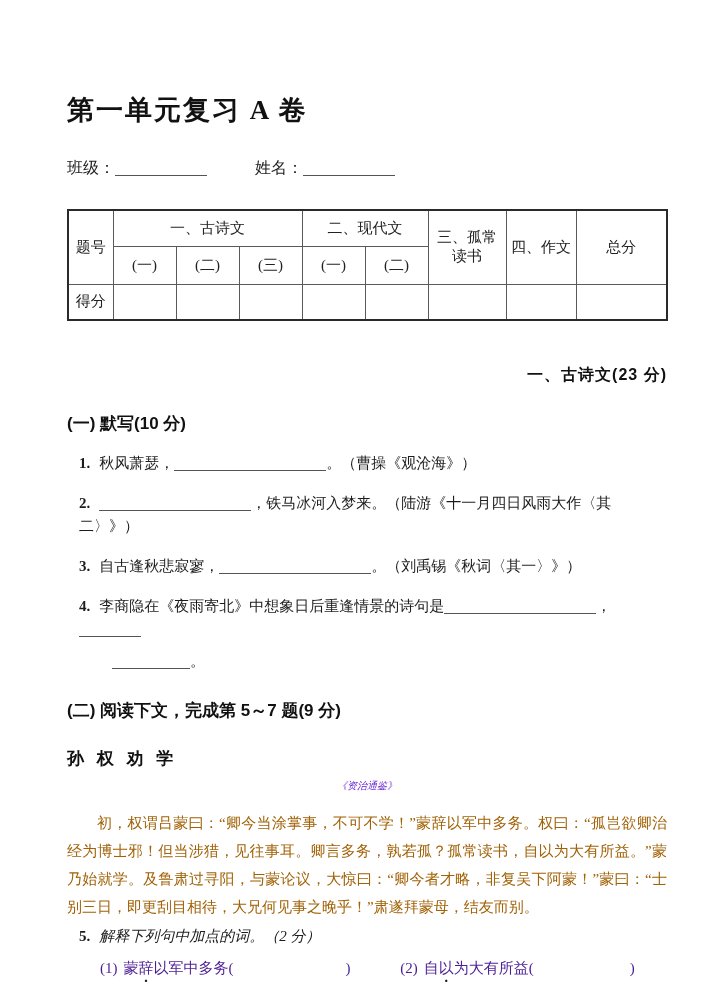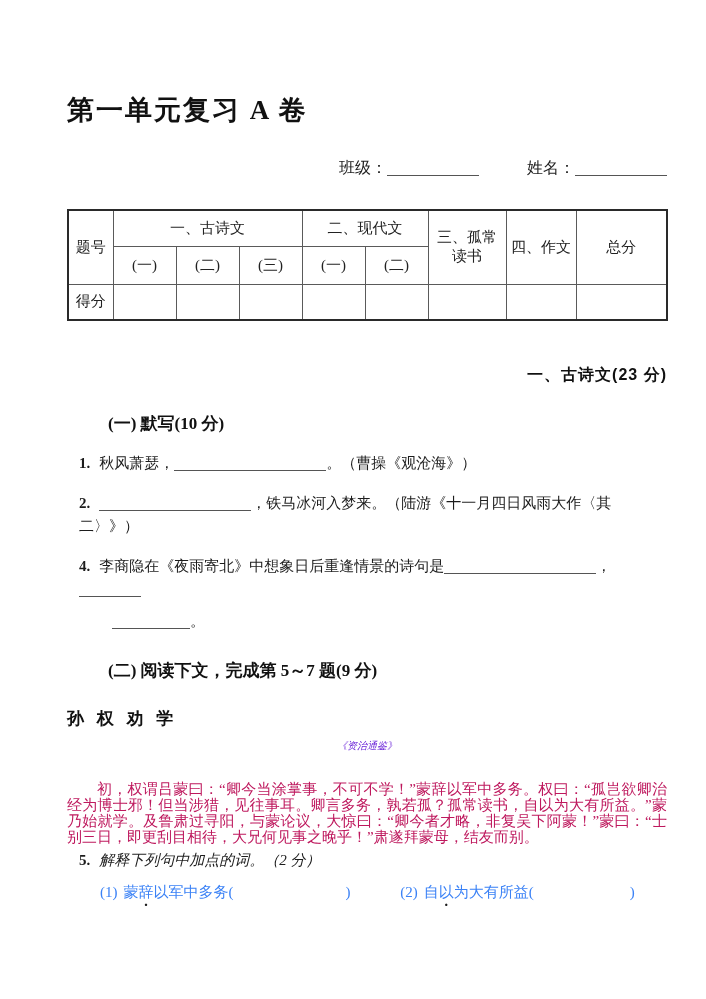--- a/index.html
+++ b/index.html
@@ -8,59 +8,59 @@
     width:706px; height:999px; margin:0 auto; background:#ffffff;
     font-family:"Liberation Serif","DejaVu Serif",serif;
     color:#1a1a1a; position:relative; overflow:hidden;
     padding:92px 39px 0 67px;
   }
   .doc-title {
     text-align:left; font-size:27px; font-weight:bold; letter-spacing:2px;
     color:#111;
   }
   .id-line {
-    margin-top:30px; text-align:right; font-size:16px; color:#222;
+    margin-top:30px; text-align:left; font-size:16px; color:#222;
   }
   .id-group { display:inline-block; }
   .id-group + .id-group { margin-left:44px; }
   .blank {
     display:inline-block; border-bottom:1px solid #555; height:1.05em;
     vertical-align:-3px;
   }
   .u92 { width:92px; } .u150 { width:152px; } .u62 { width:62px; } .u75 { width:78px; }
   .score-table {
     margin-top:30px; border-collapse:collapse; width:599px;
     table-layout:fixed; font-size:15px; color:#222;
     border:2px solid #2a2a2a;
   }
   .score-table td { border:1px solid #5a5a5a; text-align:center; vertical-align:middle; padding:0 2px; }
   .r1 td { height:36px; } .r2 td { height:38px; } .r3 td { height:36px; }
   .sec-heading {
     margin-top:44px; font-family:"Liberation Sans","DejaVu Sans",sans-serif;
     font-weight:bold; font-size:16px; color:#111; letter-spacing:1px;text-align:right;
   }
   .sub-heading {
-    margin-top:26px; font-family:Liberation Serif, serif;
-    font-weight:bold; font-size:17px; color:#111;margin-left:41px;
+    margin-top:26px; font-family:Liberation Sans, sans-serif;
+    font-weight:bold; font-size:17px; color:#111;
   }
   .q-line { margin-top:17px; font-size:15px; line-height:23px; padding-left:12px; color:#1c1c1c; }
   .q-num { font-weight:bold; margin-right:9px; }
   .q-cont { padding-left:33px; margin-top:9px; }
   .passage-title {
     margin-top:25px; text-align:left; font-family:"Liberation Sans","DejaVu Sans",sans-serif;
     font-weight:bold; font-size:17px; letter-spacing:4px; color:#111;
   }
   .passage-source { margin-top:9px; text-align:center; font-size:10px; color:#6d28d9; font-style:italic; }
   .passage-body {
-    margin-top:28px; font-size:15px; line-height:16px; text-align:justify;
-    text-indent:2em; color:#be185d;
+    margin-top:16px; font-size:15px; line-height:28px; text-align:justify;
+    text-indent:2em; color:#a16207;
   }
   .q5-stem { margin-top:6px; font-size:15px; padding-left:12px; font-style:italic; color:#1c1c1c; }
   .q5-stem .q-num { font-style:normal; }
-  .q5-parts { margin-top:13px; padding-left:33px; font-size:15px; color:#3b82f6; }
+  .q5-parts { margin-top:13px; padding-left:33px; font-size:15px; color:#4c1d95; }
   .q5-part { display:inline-block; }
   .q5-part + .q5-part { margin-left:46px; }
   .part-label { margin-right:6px; }
   .pgap1 { display:inline-block; width:112px; }
   .pgap2 { display:inline-block; width:96px; }
   .em-dot { position:relative; display:inline-block; }
   .em-dot::after {
     content:"·"; position:absolute; left:50%; bottom:-0.78em;
     transform:translateX(-50%); font-weight:bold; font-size:15px; color:#1c1c1c;
   }
@@ -128,20 +128,23 @@
   <div class="sub-heading">(一) 默写(10 分)</div>
 
   <div class="q-line">
     <span class="q-num">1.</span><span>秋风萧瑟，</span><span class="blank u150"></span><span>。（曹操《观沧海》）</span>
   </div>
 
   <div class="q-line">
     <span class="q-num">2.</span><span class="blank u150"></span><span>，铁马冰河入梦来。（陆游《十一月四日风雨大作〈其二〉》）</span>
   </div>
 
+  <div class="q-line">
+    <span class="q-num">3.</span><span>自古逢秋悲寂寥，</span><span class="blank u150"></span><span>。（刘禹锡《秋词〈其一〉》）</span>
+  </div>
 
   <div class="q-line">
     <span class="q-num">4.</span><span>李商隐在《夜雨寄北》中想象日后重逢情景的诗句是</span><span class="blank u150"></span><span>，</span><span class="blank u62"></span>
     <div class="q-cont">
       <span class="blank u75"></span><span>。</span>
     </div>
   </div>
 
   <div class="sub-heading">(二) 阅读下文，完成第 5～7 题(9 分)</div>
 

